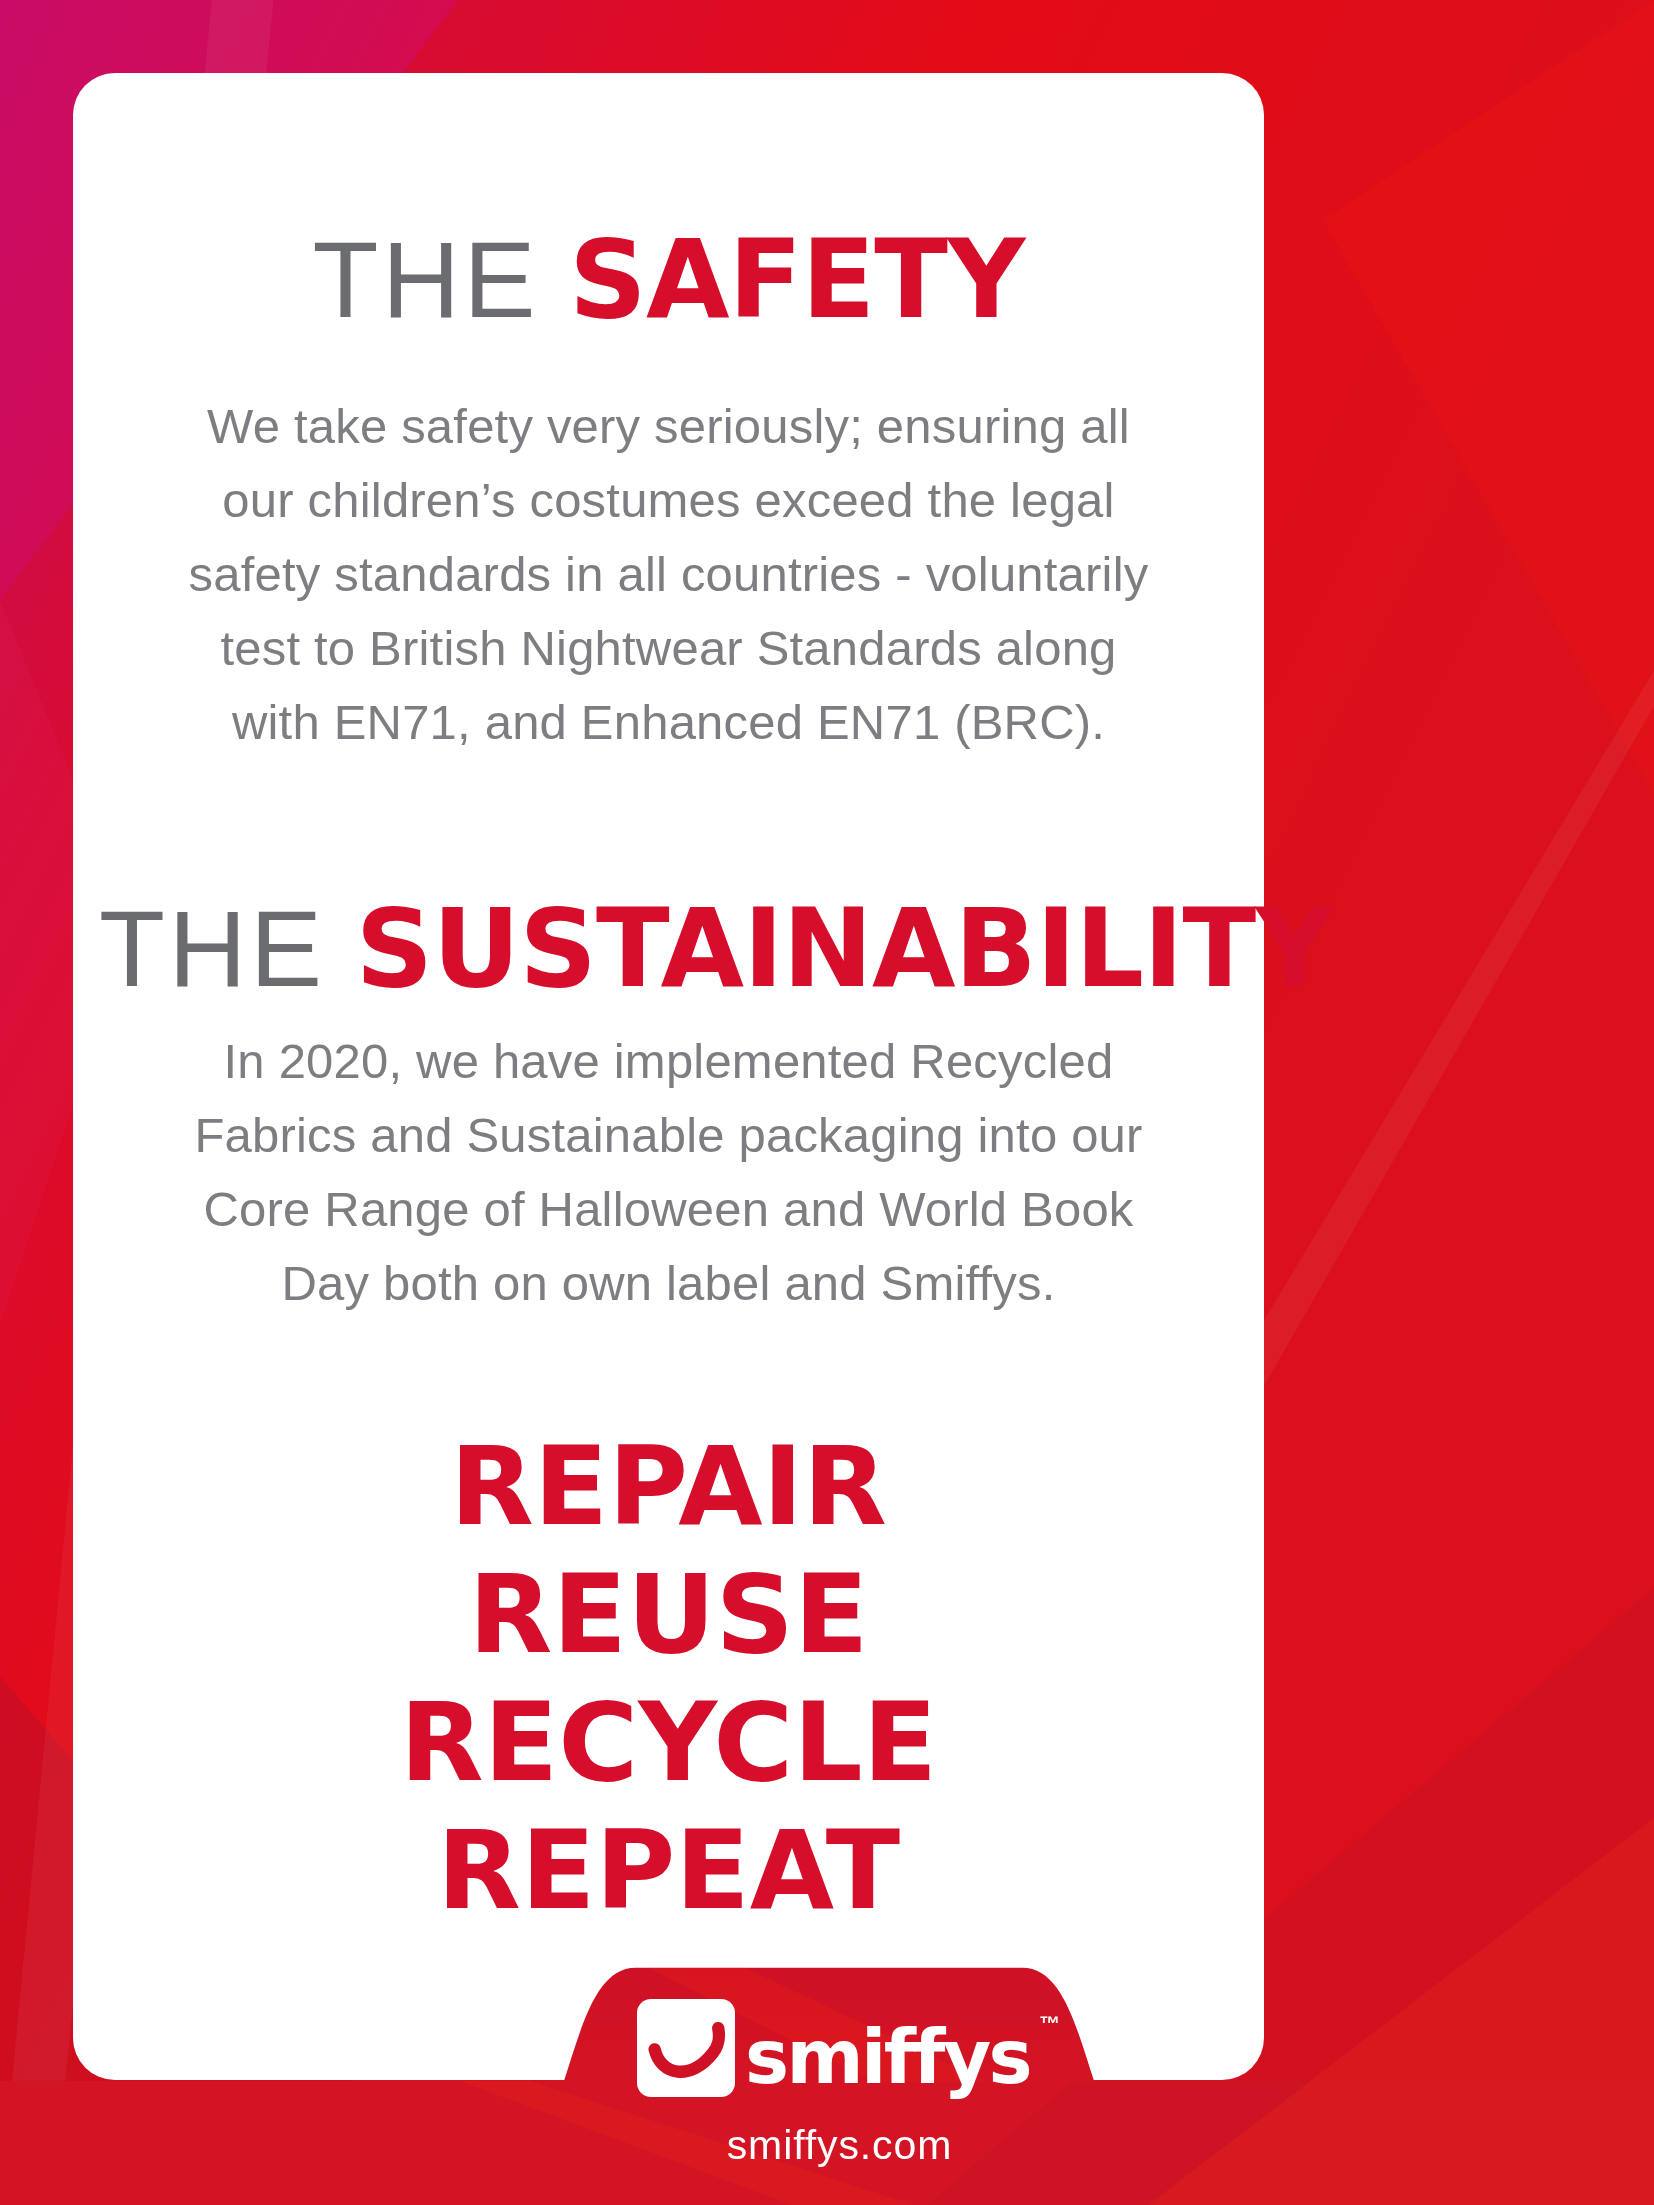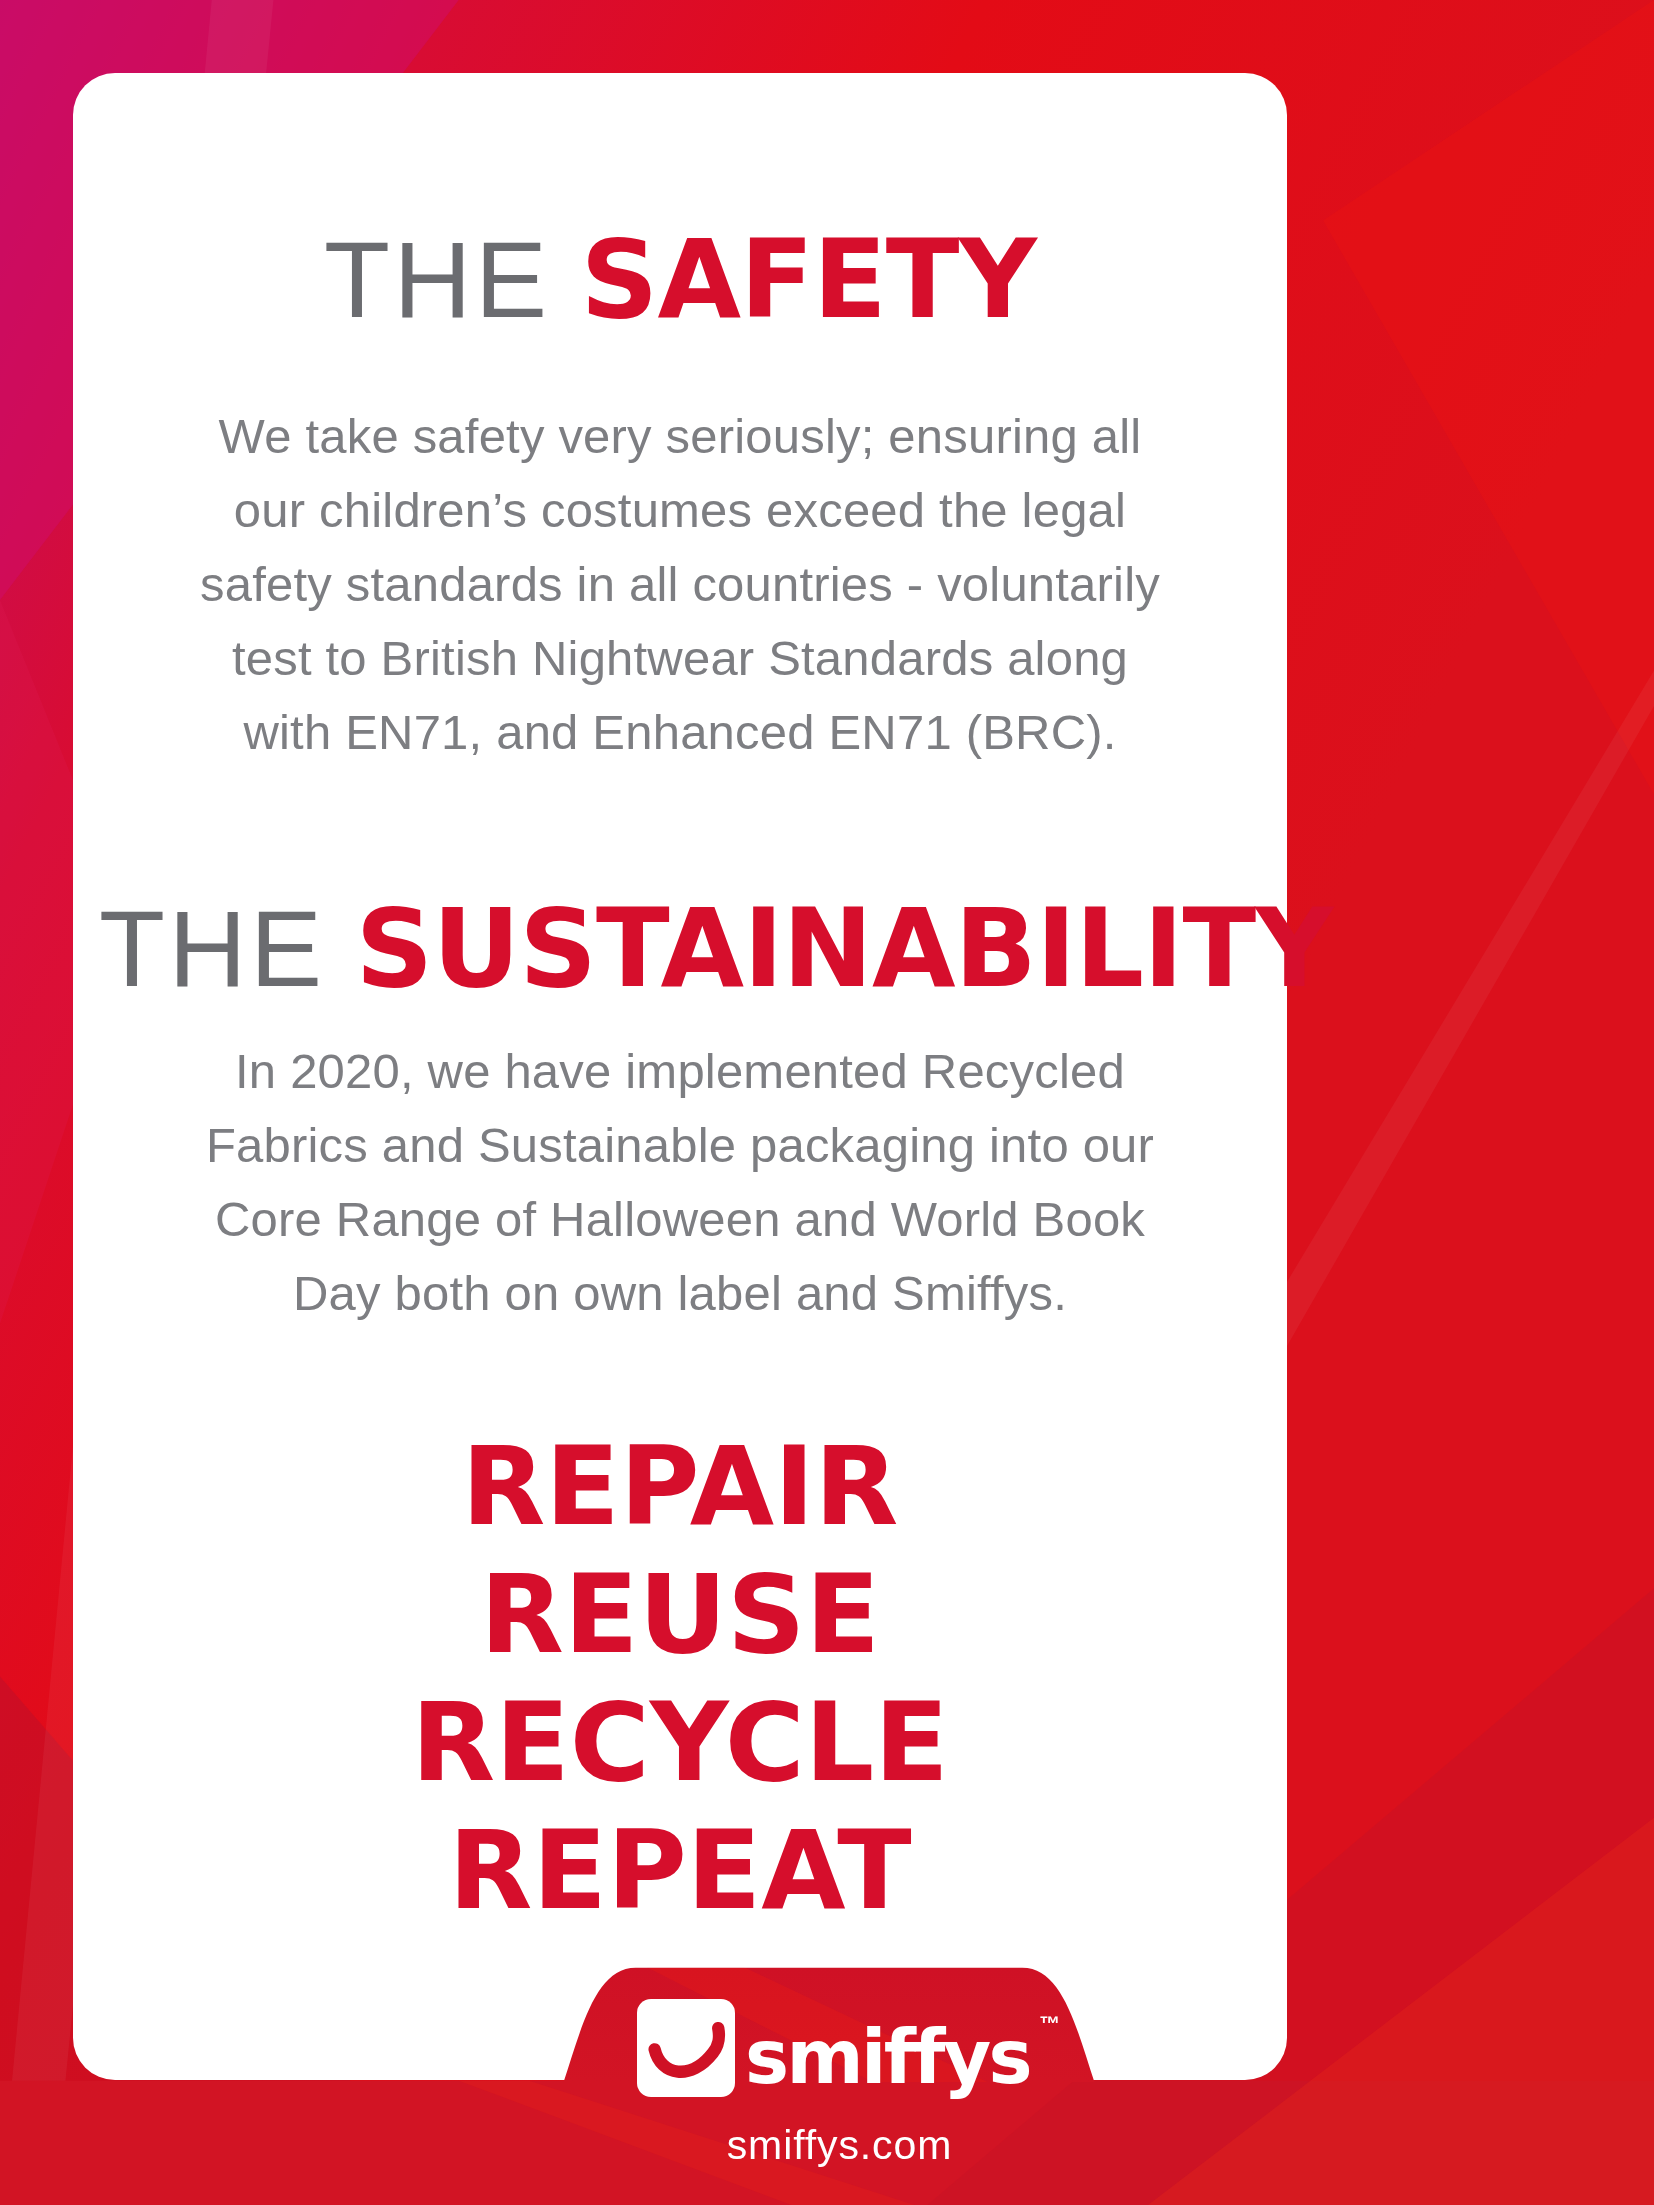--- a/index.html
+++ b/index.html
@@ -2,42 +2,42 @@
 <html style="--accent-red: #d60e2c; --heading-gray: #6b6c70; --body-gray: #7d7e82; --background-red: #e30b16; --background-magenta: #c30d62; --tab-red: #cf1125; --card-white: #ffffff;font-size:14px"><head>
 <meta charset="utf-8">
 <style>
   html,body{margin:0;padding:0;}
   body{width:1654px;height:2206px;background:#e30b16;font-family:"Liberation Sans",sans-serif;}
   .page{position:relative;width:1654px;height:2206px;overflow:hidden;}
   .bg{position:absolute;left:0;top:0;width:1654px;height:2206px;display:block;}
 
   .card{
     position:absolute;left:73px;top:73px;width:1191px;height:2007px;
-    background:#ffffff;border-radius:42px;padding-left:23px;
+    background:#ffffff;border-radius:42px;
   }
 
   .heading{
     position:absolute;left:0;right:0;text-align:center;
     font-size:108px;line-height:115px;white-space:nowrap;
   }
   .h-safety{top:149px;}
   .h-sus{top:818px;margin-left:26px;}
   .h-the{
     color:var(--heading-gray,#6b6c70);
     font-family:"Liberation Sans",sans-serif;font-weight:400;
     letter-spacing:3.5px;margin-right:30px;
   }
   .h-word{
     color:var(--accent-red,#d60e2c);
     font-family:"DejaVu Sans",sans-serif;font-weight:700;
     letter-spacing:-0.9px;
   }
 
   .body-text{
-    position:absolute;left:0;right:0;margin:16px;text-align:center;
+    position:absolute;left:0;right:0;margin:6px;text-align:center;
     color:var(--body-gray,#7d7e82);
     font-family:"Liberation Sans",sans-serif;font-weight:300;
     font-size:49px;line-height:74px;letter-spacing:0.2px;
     white-space:pre-line;
   }
   .p1{top:310px;}
   .p2{top:945px;}
 
   .mantra{
     position:absolute;left:0;right:0;top:1350px;text-align:center;

